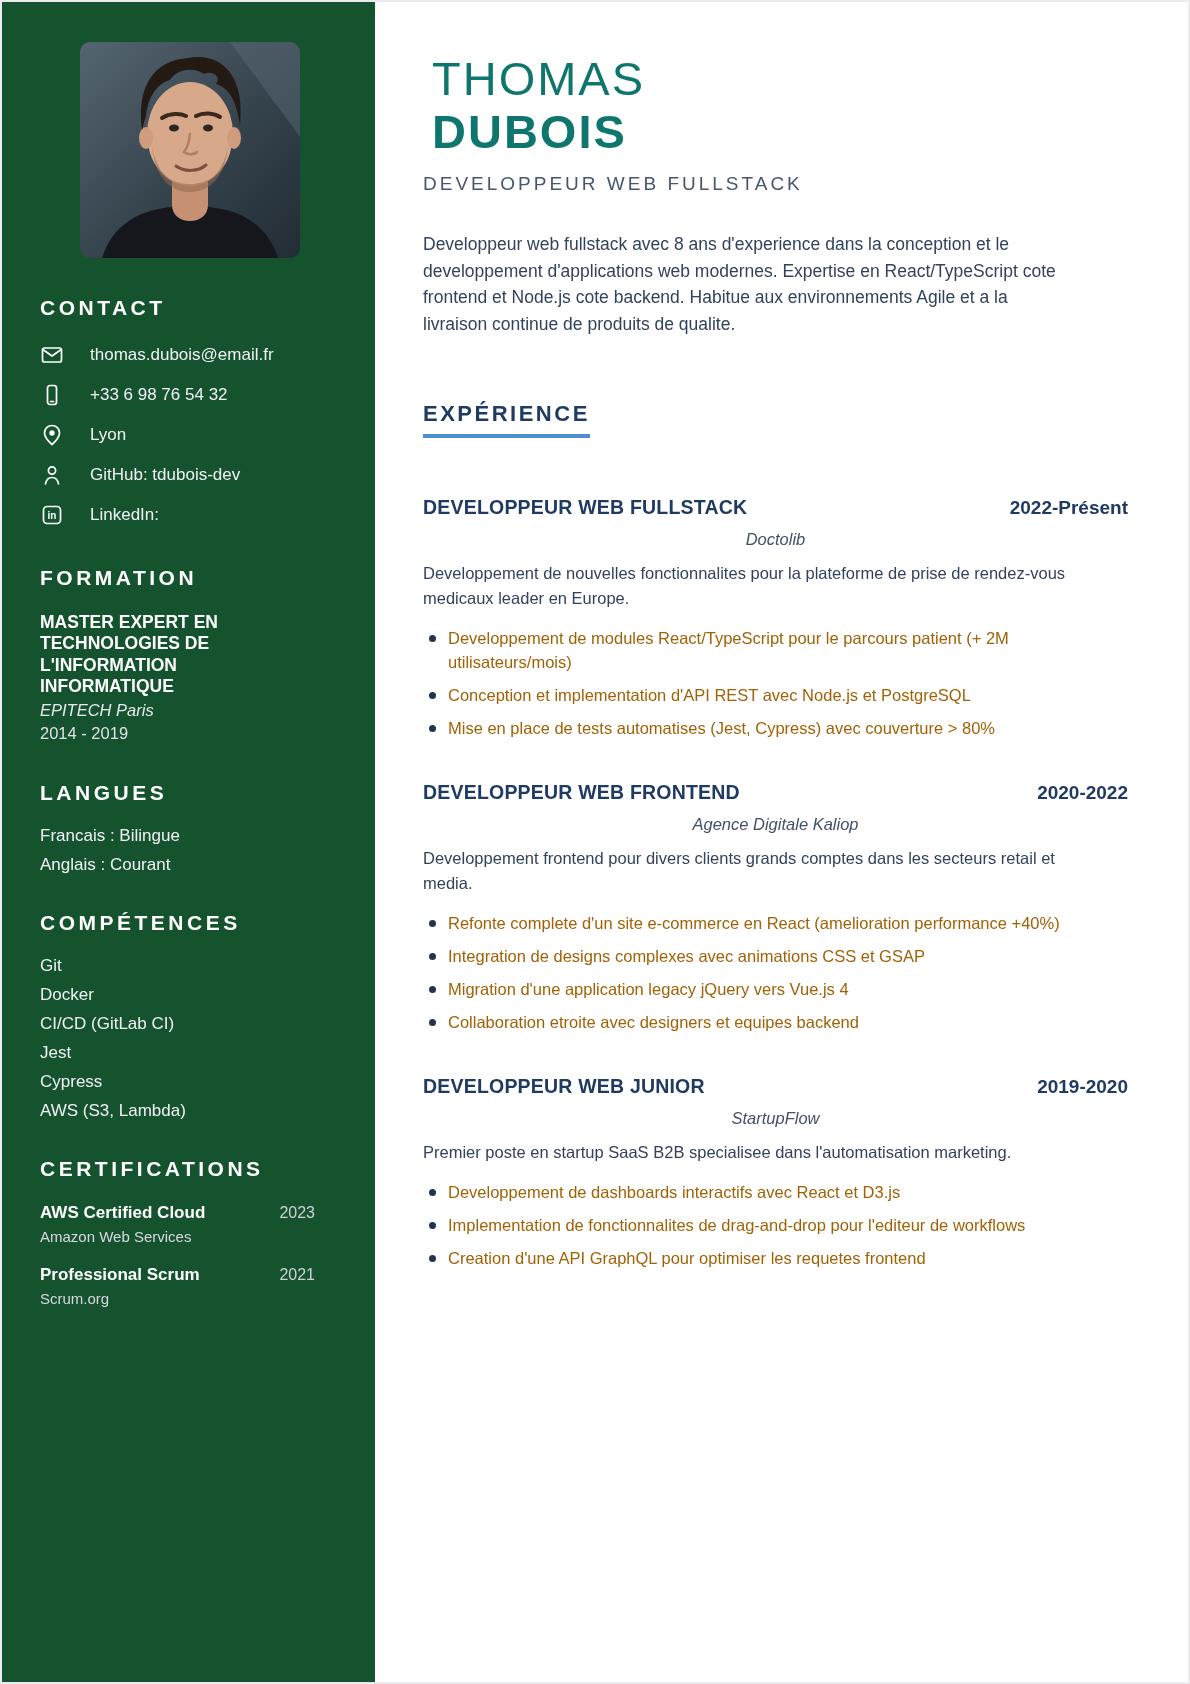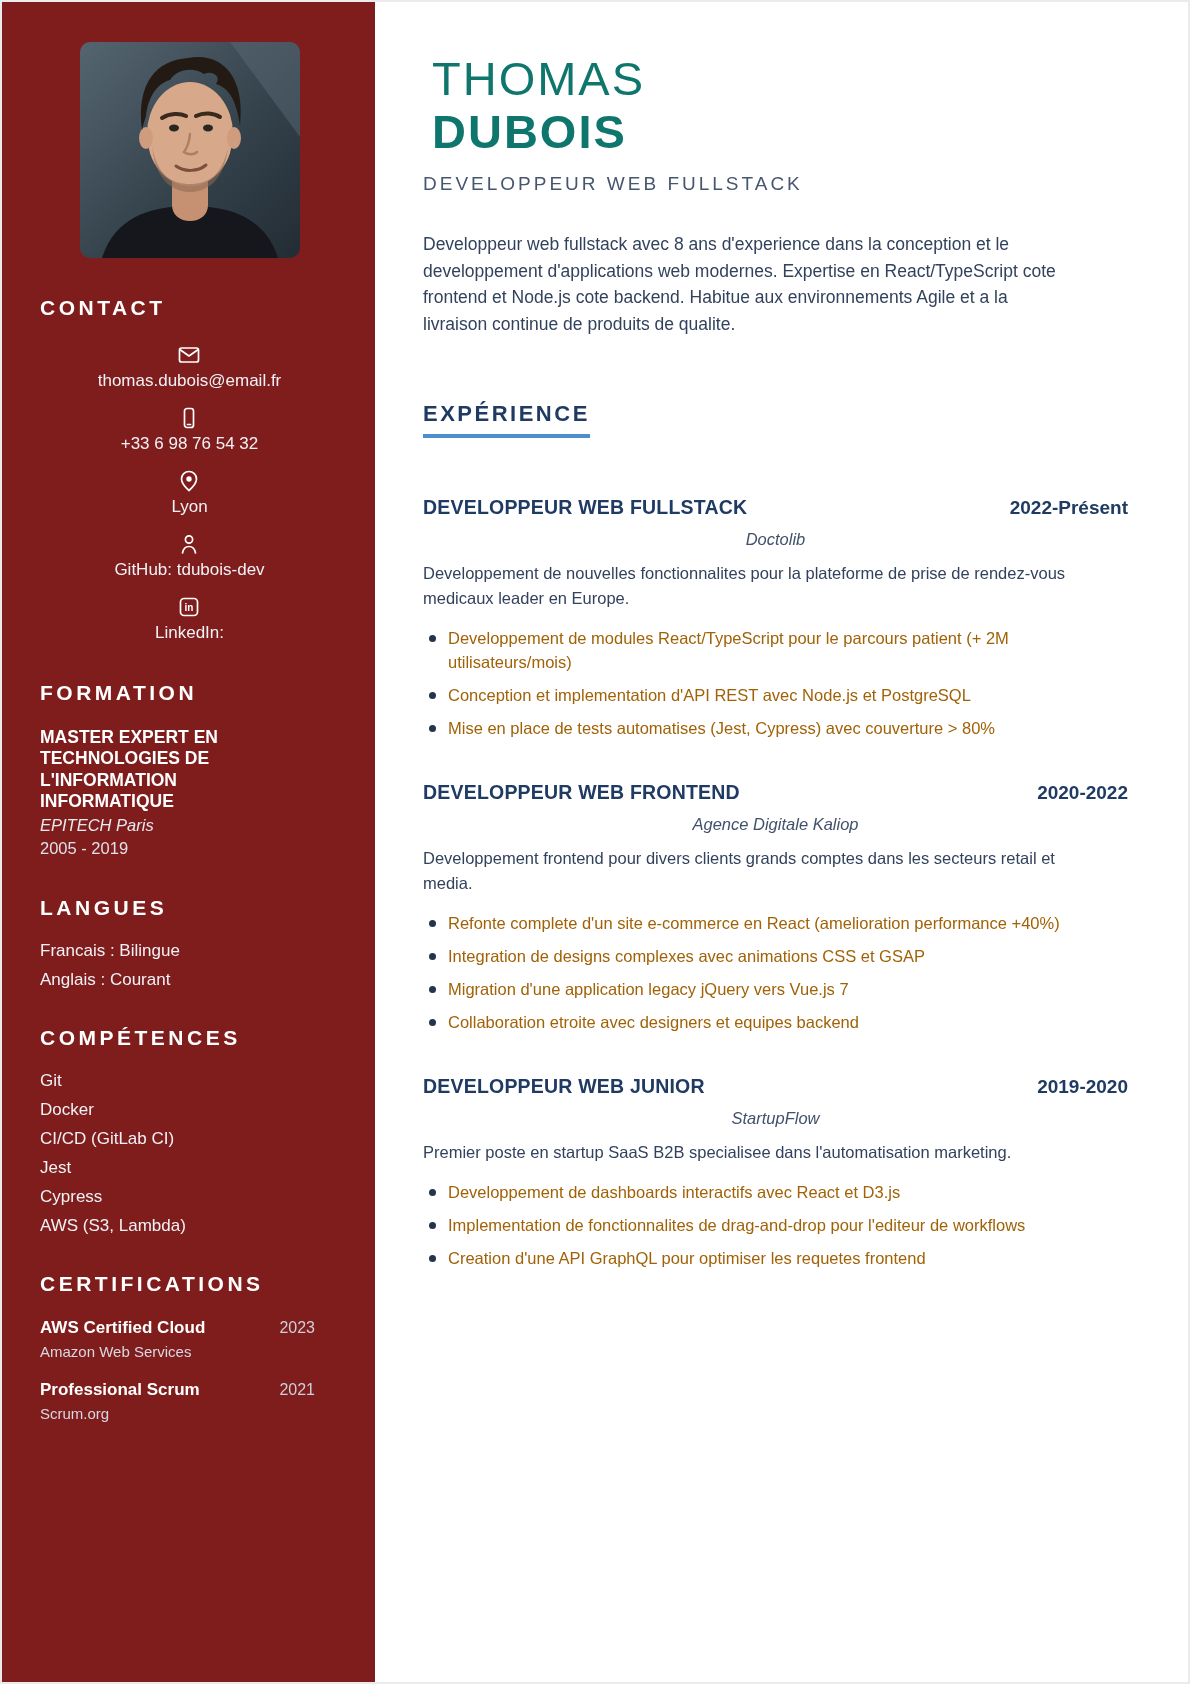--- a/index.html
+++ b/index.html
@@ -9,46 +9,45 @@
     border: 2px solid #ebebef;
     display: flex;
     background: #ffffff;
     font-family: "Liberation Sans", "DejaVu Sans", sans-serif;
     overflow: hidden;
   }
 
   
   .sidebar {
     flex: 0 0 373px; width: 373px;
-    background: #7f1d1d;
+    background: #14532d;
     color: #f1f1f6;
     padding: 40px 36px 40px 38px;
   }
   .photo-wrap { display: flex; justify-content: center; }
   .photo {
     width: 220px; height: 216px;
     border-radius: 10px;
     overflow: hidden;
     display: block;
   }
   .side-section { margin-top: 38px; }
   .side-title {
     font-size: 21px; font-weight: bold;
     letter-spacing: 3.5px;
     color: #ffffff;
     margin: 0 0 22px 0;
   }
   .contact-row {
     display: flex; align-items: center;
-    gap: 3px;
+    gap: 24px;
     margin-bottom: 14px;
     font-size: 17px;
     color: #f1f1f6;
     min-height: 26px;
-    flex-direction: column;
   }
   .cicon { width: 26px; height: 26px; flex: 0 0 26px; display: flex; align-items: center; justify-content: flex-start; }
   .cicon svg { width: 24px; height: 24px; stroke: #ffffff; fill: none; stroke-width: 1.7; stroke-linecap: round; stroke-linejoin: round; }
   .degree {
     font-size: 17.5px; font-weight: bold;
     line-height: 1.22;
     max-width: 235px;
     margin: 0 0 4px 0;
     color: #ffffff;
   }
@@ -202,21 +201,21 @@
             </svg>
         </span>
         <span>LinkedIn:</span>
       </div>
     </section>
 
     <section class="side-section">
       <h2 class="side-title">FORMATION</h2>
       <p class="degree">MASTER EXPERT EN TECHNOLOGIES DE L'INFORMATION INFORMATIQUE</p>
       <p class="school">EPITECH Paris</p>
-      <p class="period">2005 - 2019</p>
+      <p class="period">2014 - 2019</p>
     </section>
 
     <section class="side-section">
       <h2 class="side-title">LANGUES</h2>
       <ul class="side-list">
         <li>Francais : Bilingue</li>
         <li>Anglais : Courant</li>
       </ul>
     </section>
 
@@ -285,21 +284,21 @@
     <article class="job">
       <div class="job-head">
         <span class="job-title">DEVELOPPEUR WEB FRONTEND</span>
         <span class="job-period">2020-2022</span>
       </div>
       <div class="job-company">Agence Digitale Kaliop</div>
       <p class="job-desc">Developpement frontend pour divers clients grands comptes dans les secteurs retail et media.</p>
       <ul class="job-bullets">
         <li>Refonte complete d'un site e-commerce en React (amelioration performance +40%)</li>
         <li>Integration de designs complexes avec animations CSS et GSAP</li>
-        <li>Migration d'une application legacy jQuery vers Vue.js 7</li>
+        <li>Migration d'une application legacy jQuery vers Vue.js 4</li>
         <li>Collaboration etroite avec designers et equipes backend</li>
       </ul>
     </article>
 
     
     <article class="job">
       <div class="job-head">
         <span class="job-title">DEVELOPPEUR WEB JUNIOR</span>
         <span class="job-period">2019-2020</span>
       </div>

